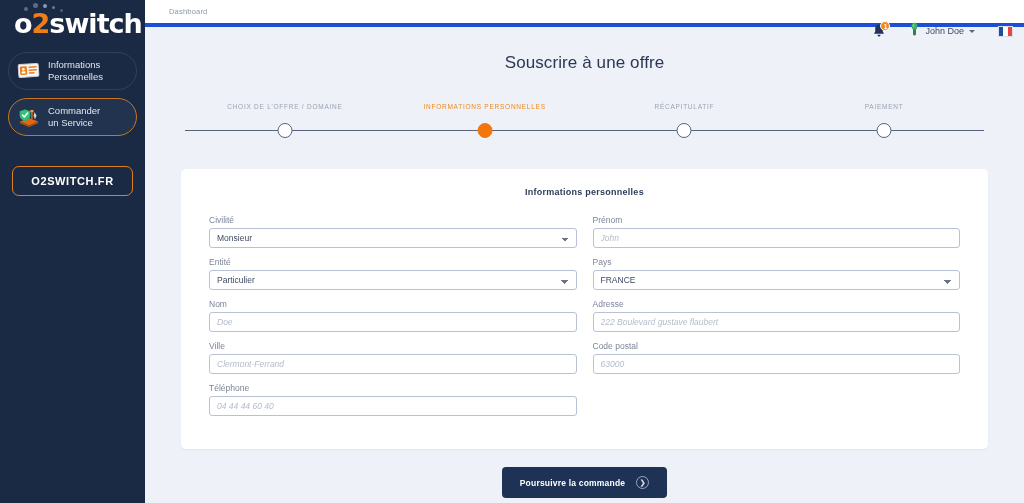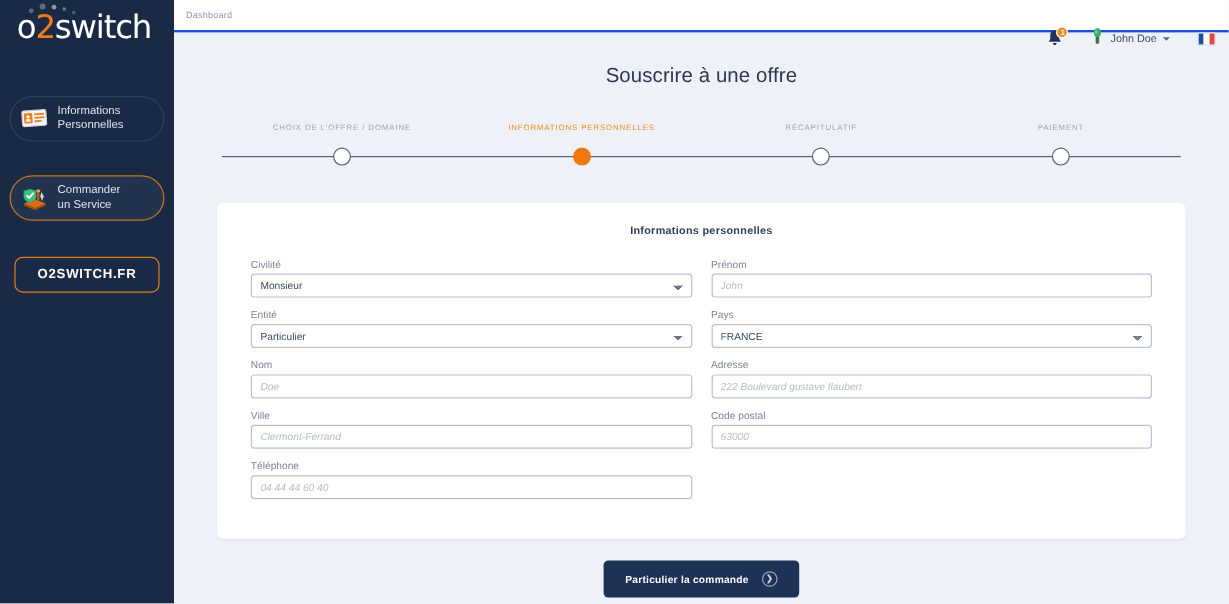--- a/index.html
+++ b/index.html
@@ -34,21 +34,21 @@
     padding: 0;
   }
 
   .logo-wrap {
     padding: 10px 0 0 14px;
     height: 46px;
   }
   .logo {
     position: relative;
     font-size: 27px;
-    font-weight: 400;
+    font-weight: 700;
     letter-spacing: -1px;
     line-height: 1;
     color: #ffffff;
     font-family: "DejaVu Sans", sans-serif;
   }
   .logo .two { color: #f07d16; }
   .logo-dots { position: absolute; top: -7px; left: 10px; width: 52px; height: 10px; }
   .logo-dots i {
     position: absolute; display: block; border-radius: 50%;
     background: #5b6b85;
@@ -65,21 +65,20 @@
     display: flex;
     align-items: center;
     gap: 7px;
     height: 38px;
     margin-bottom: 8px;
     padding: 0 8px;
     border-radius: 19px;
     border: 1px solid transparent;
     cursor: pointer;
     background: transparent;
-    margin-top: 28px;
   }
   .nav-item.bordered { border-color: #2e4060; }
   .nav-item.active {
     border-color: #c9761f;
     background: #22334f;
   }
   .nav-label {
     color: #dfe5ee;
     font-size: 9.5px;
     line-height: 12px;
@@ -114,22 +113,22 @@
     flex-direction: column;
     background: #eef1f7;
   }
 
   
   .topbar {
     height: 27px;
     background: #ffffff;
     display: flex;
     align-items: center;
-    border-bottom: 2px solid #1d4ed8;
-    padding-left: 10px;
+    border-bottom: 4px solid #1d4ed8;
+    padding-left: 24px;
     text-align: center;
   }
   .breadcrumb {
     font-size: 7.5px;
     color: #8d97a8;
     letter-spacing: 0.2px;
   }
   .topbar-right {
     margin-left: auto;
     display: flex;
@@ -524,20 +523,20 @@
             <input class="ctrl" type="text" placeholder="04 44 44 60 40" style="">
           </div>
 
           <div class="field spacer"></div>
 
         </div>
       </section>
 
       <div class="footer">
         <button class="cta">
-          <span>Particulier la commande</span>
+          <span>Poursuivre la commande</span>
           <span class="arrow-circle">❯</span>
         </button>
       </div>
 
     </div>
   </div>
 </div>
 
 </body></html>

